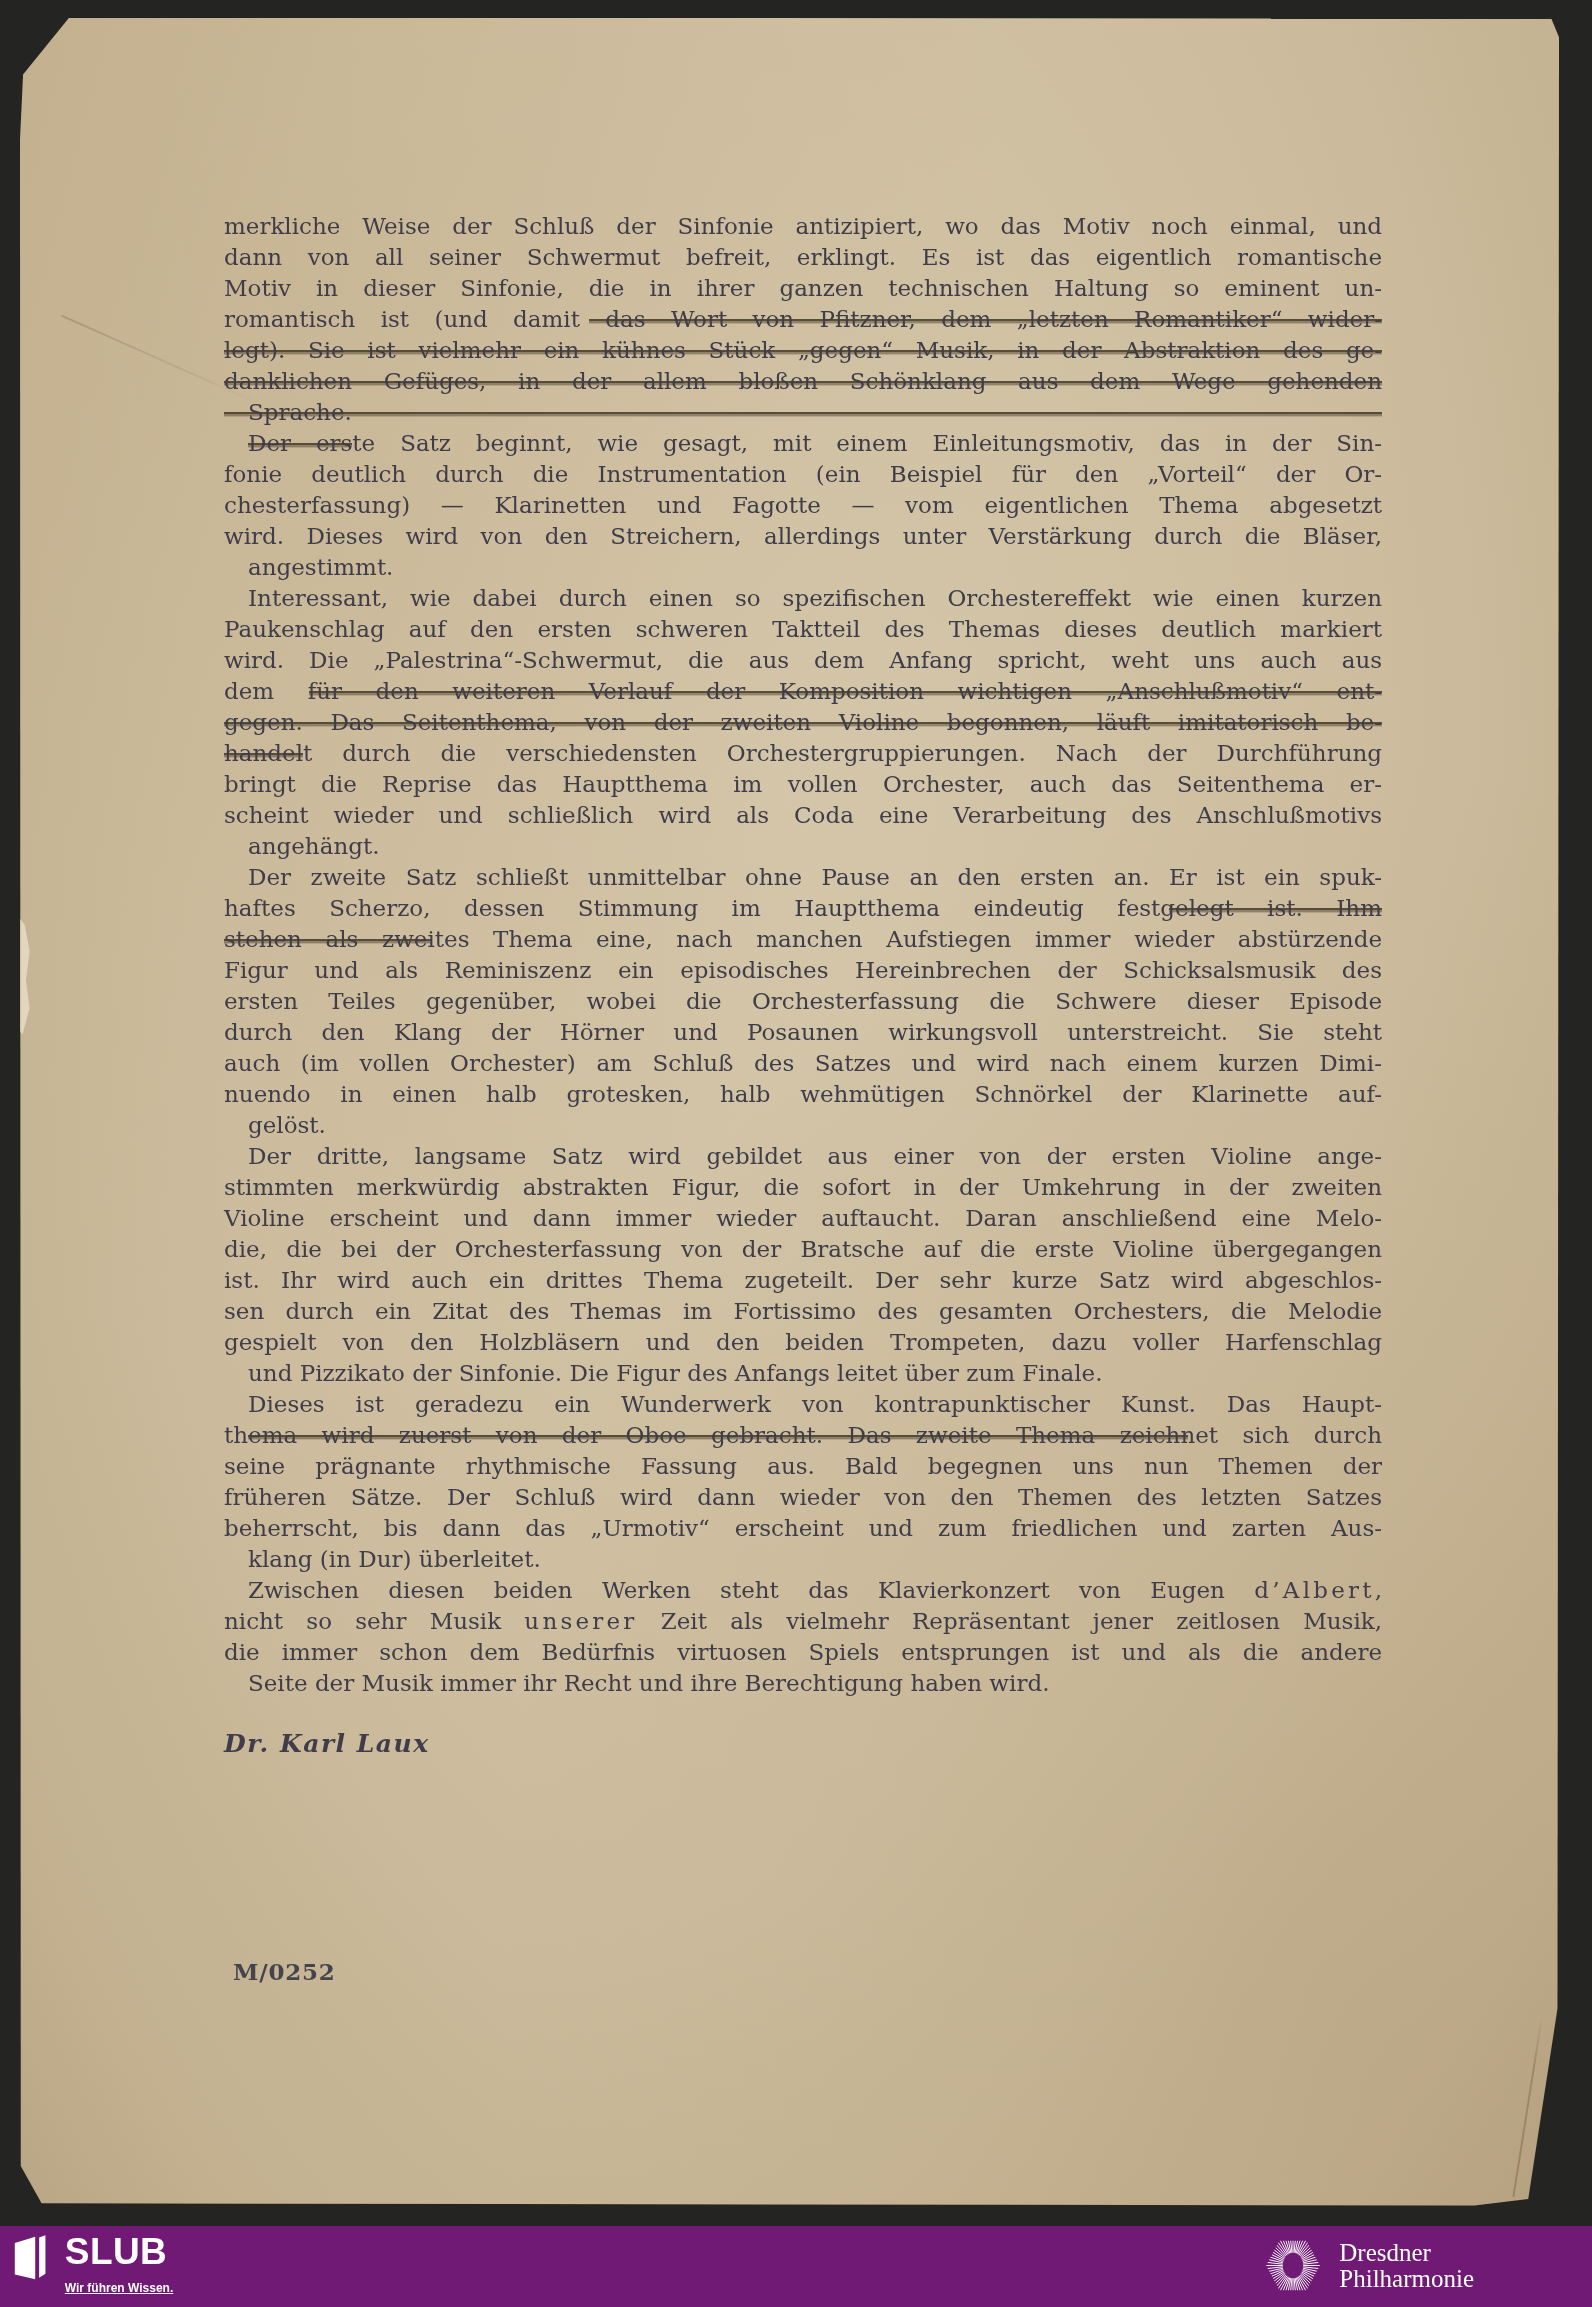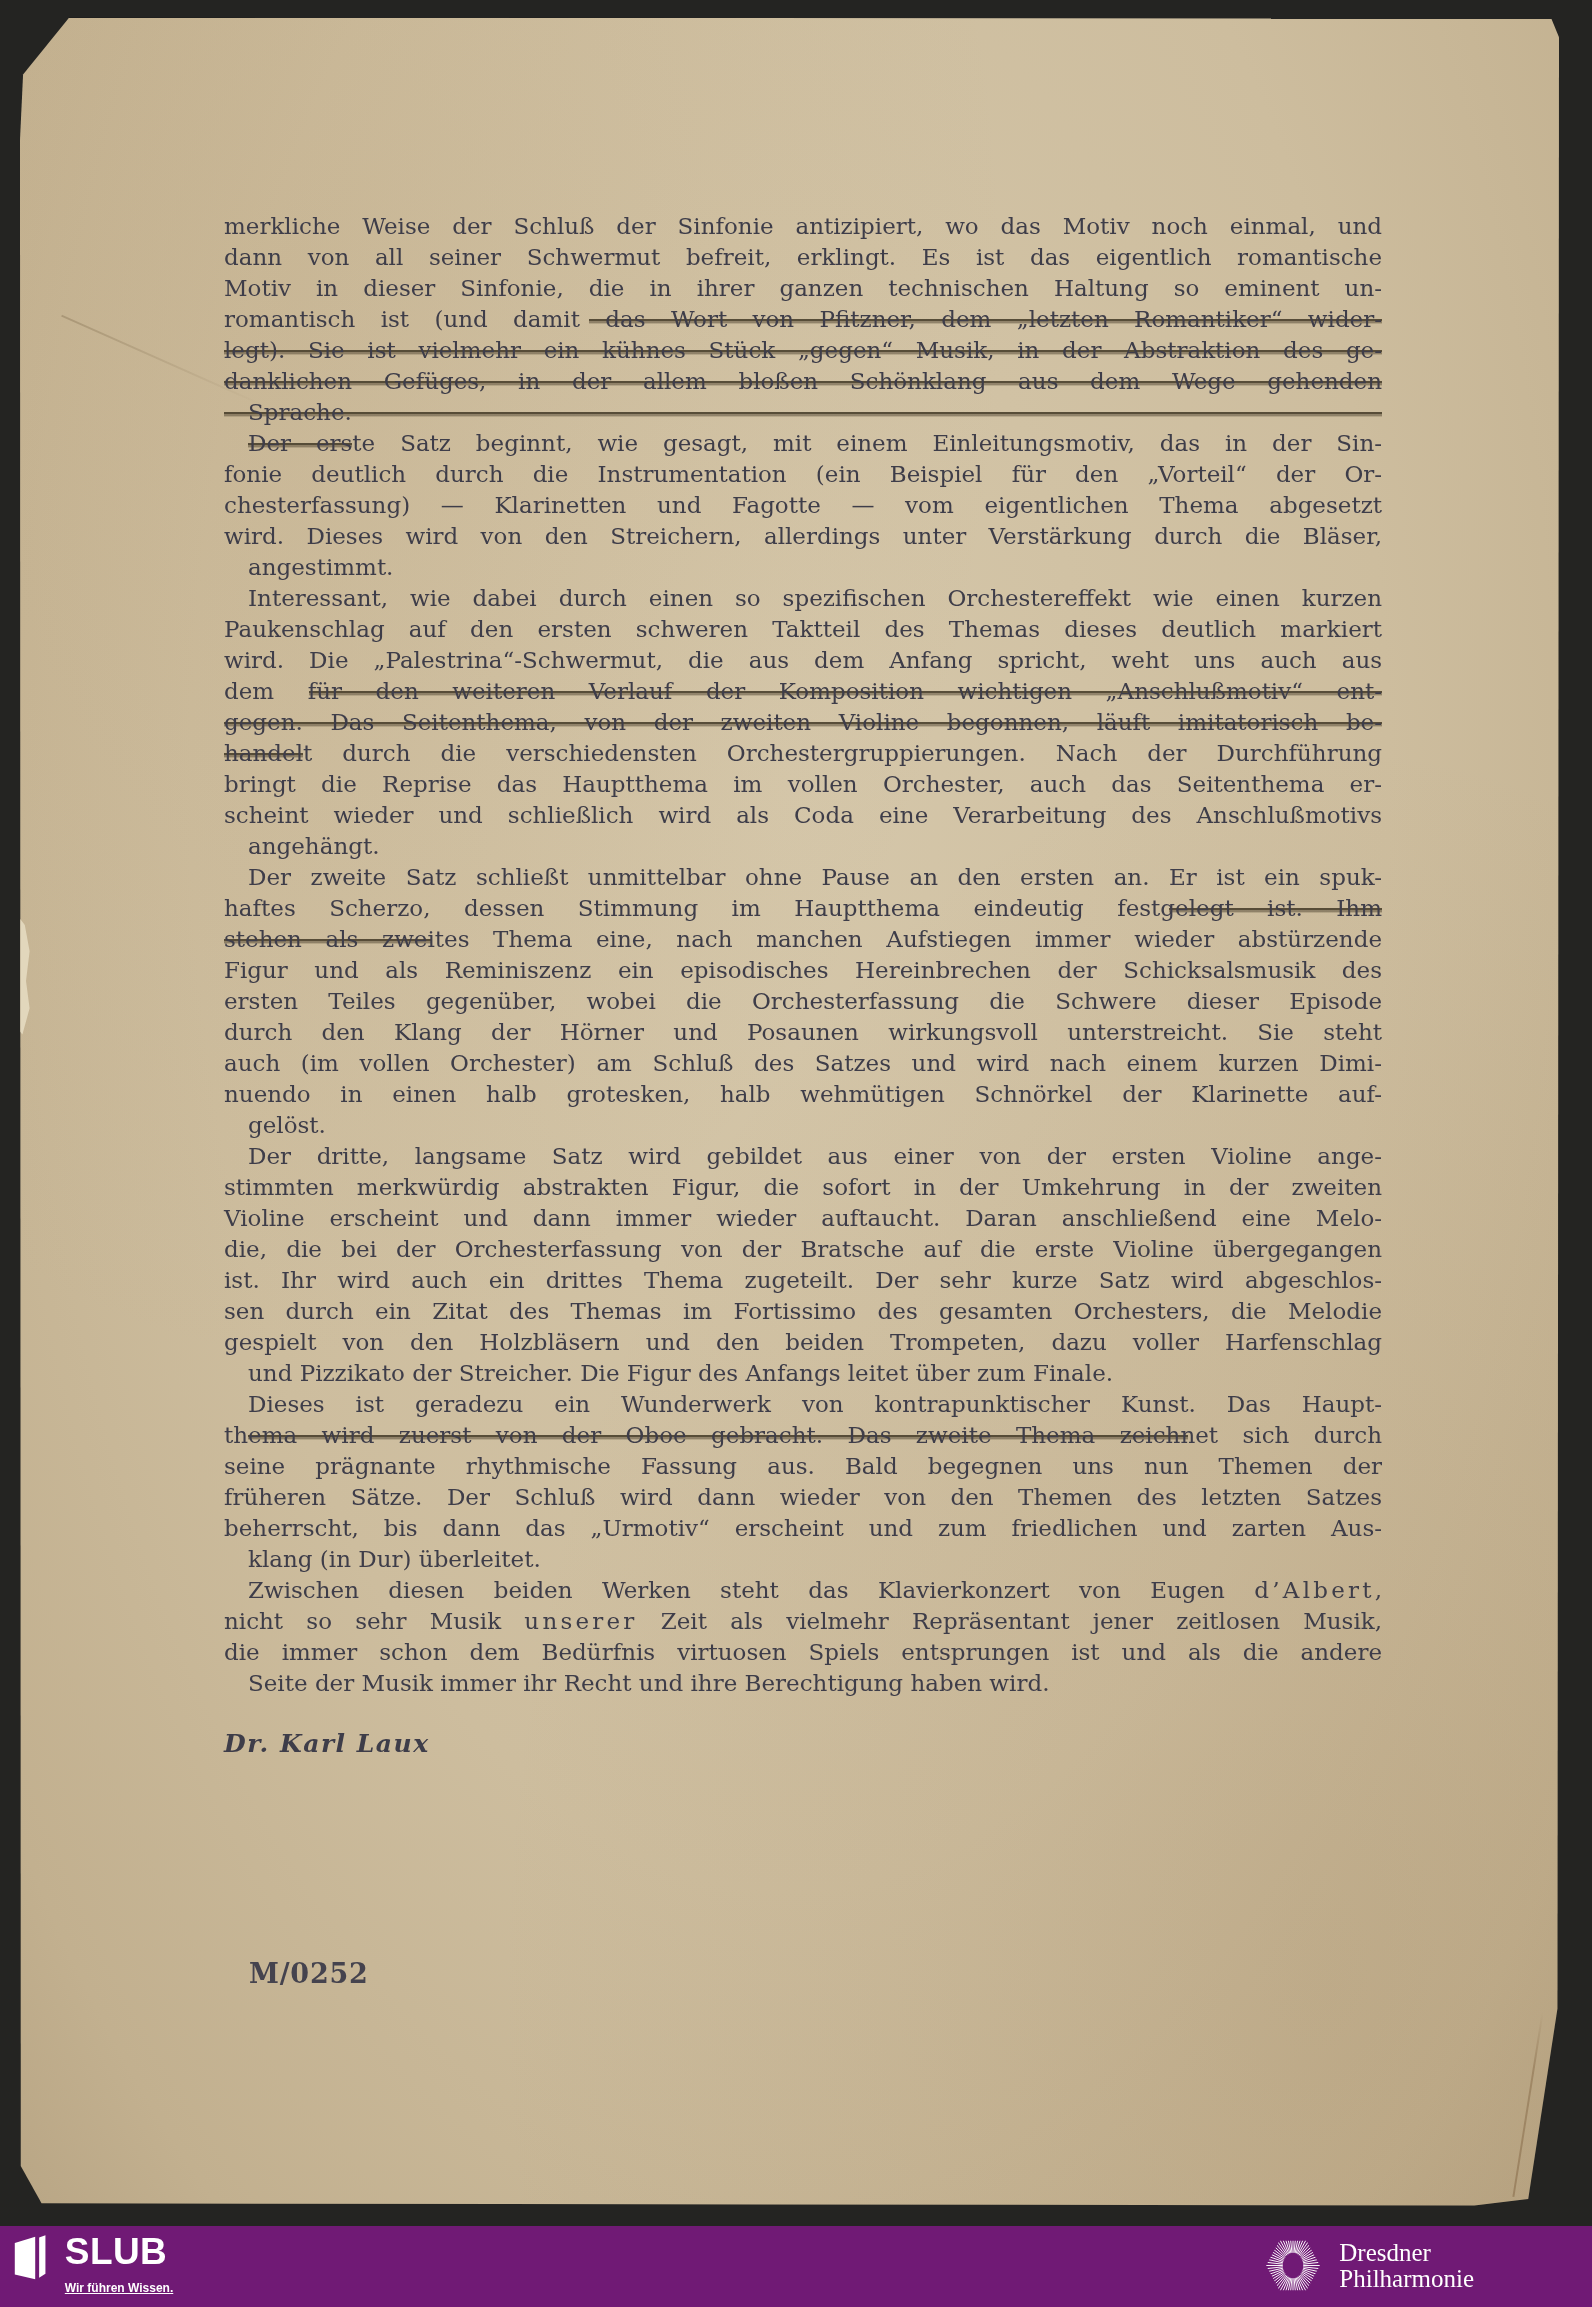--- a/index.html
+++ b/index.html
@@ -29,21 +29,21 @@
     font-size:23px;font-weight:normal;}
   .line{line-height:31px;height:31px;white-space:nowrap;text-align:justify;
     text-align-last:justify;}
   .line.last{text-align-last:left;margin-left:24px;}
   .line.ind{text-indent:24px;}
   .u{border-bottom:2.4px solid rgba(66,56,38,.85);box-shadow:0 2.4px 0 rgba(66,56,38,.45);
      padding-bottom:18px;}
   .sp{letter-spacing:.14em;}
   .signature{position:absolute;left:204px;top:1711px;width:1158px;text-align:left;
     color:#3e3d49;font-size:25px;font-weight:bold;font-style:italic;letter-spacing:.06em;}
-  .stamp{position:absolute;left:229px;top:1940px;color:#45434e;font-size:27px;
+  .stamp{position:absolute;left:213px;top:1940px;color:#45434e;font-size:23px;
     font-weight:bold;letter-spacing:0.8px;}
   
   .footer{position:absolute;left:0;bottom:0;width:1593px;height:81px;background:#701a75;
     font-family:"Liberation Sans", sans-serif;}
   .slub{position:absolute;left:14.3px;top:6.4px;display:flex;align-items:flex-start;cursor:pointer;}
   .slub-icon{width:33px;height:48px;margin-right:17.5px;margin-top:1.6px;}
   .slub-texts{display:flex;flex-direction:column;}
   .slub-name{color:#fff;font-size:37px;font-weight:bold;letter-spacing:0.4px;line-height:40px;
     font-stretch:condensed;}
   .slub-tag{color:#fff;font-size:12px;font-weight:bold;line-height:24px;margin-top:4px;text-decoration:underline;}
@@ -99,21 +99,21 @@
           <div class="line last"><span>gelöst.</span></div>
         </div>
         <div>
           <div class="line ind"><span>Der dritte, langsame Satz wird gebildet aus einer von der ersten Violine ange-</span></div>
           <div class="line"><span>stimmten merkwürdig abstrakten Figur, die sofort in der Umkehrung in der zweiten</span></div>
           <div class="line"><span>Violine erscheint und dann immer wieder auftaucht. Daran anschließend eine Melo-</span></div>
           <div class="line"><span>die, die bei der Orchesterfassung von der Bratsche auf die erste Violine übergegangen</span></div>
           <div class="line"><span>ist. Ihr wird auch ein drittes Thema zugeteilt. Der sehr kurze Satz wird abgeschlos-</span></div>
           <div class="line"><span>sen durch ein Zitat des Themas im Fortissimo des gesamten Orchesters, die Melodie</span></div>
           <div class="line"><span>gespielt von den Holzbläsern und den beiden Trompeten, dazu voller Harfenschlag</span></div>
-          <div class="line last"><span>und Pizzikato der Streicher. Die Figur des Anfangs leitet über zum Finale.</span></div>
+          <div class="line last"><span>und Pizzikato der Sinfonie. Die Figur des Anfangs leitet über zum Finale.</span></div>
         </div>
         <div>
           <div class="line ind"><span class="u">Dieses ist geradezu ein Wunderwerk von kontrapunktischer Kunst</span><span>. Das Haupt-</span></div>
           <div class="line"><span>thema wird zuerst von der Oboe gebracht. Das zweite Thema zeichnet sich durch</span></div>
           <div class="line"><span>seine prägnante rhythmische Fassung aus. Bald begegnen uns nun Themen der</span></div>
           <div class="line"><span>früheren Sätze. Der Schluß wird dann wieder von den Themen des letzten Satzes</span></div>
           <div class="line"><span>beherrscht, bis dann das „Urmotiv“ erscheint und zum friedlichen und zarten Aus-</span></div>
           <div class="line last"><span>klang (in Dur) überleitet.</span></div>
         </div>
         <div>

